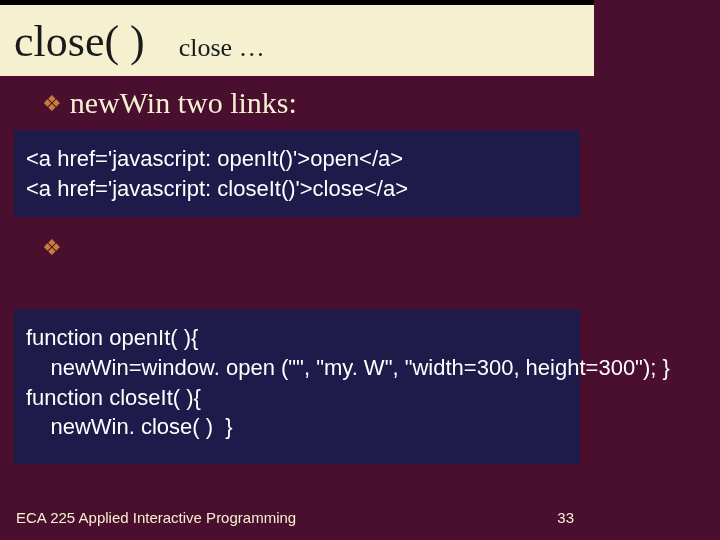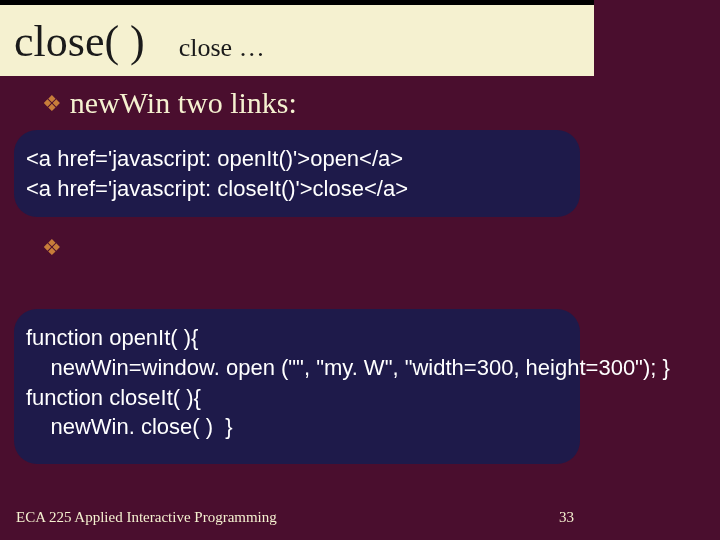--- a/index.html
+++ b/index.html
@@ -50,36 +50,35 @@
   }
   .code-box {
     background: #1e1a4a;
     margin: 4px 14px 4px 14px;
     padding: 14px 12px 14px 12px;
     color: #ffffff;
     font-family: Arial, Helvetica, sans-serif;
     font-size: 22px;
     line-height: 1.35;
     white-space: pre;
-    border-radius: 23px;
   }
   .code-box.tall {
     padding: 14px 12px 22px 12px;
     margin-top: 40px;
   }
   .footer {
     position: absolute;
     bottom: 14px;
     left: 16px;
     right: 20px;
     display: flex;
     justify-content: space-between;
     font-size: 15px;
     color: #f5f1d0;
-    font-family: Liberation Serif, serif;
+    font-family: Liberation Sans, sans-serif;
   }
   .top-strip {
     position: absolute;
     top: 0; left: 0; right: 0;
     height: 5px;
     background: #000;
   }
 </style>
 </head>
 <body>

